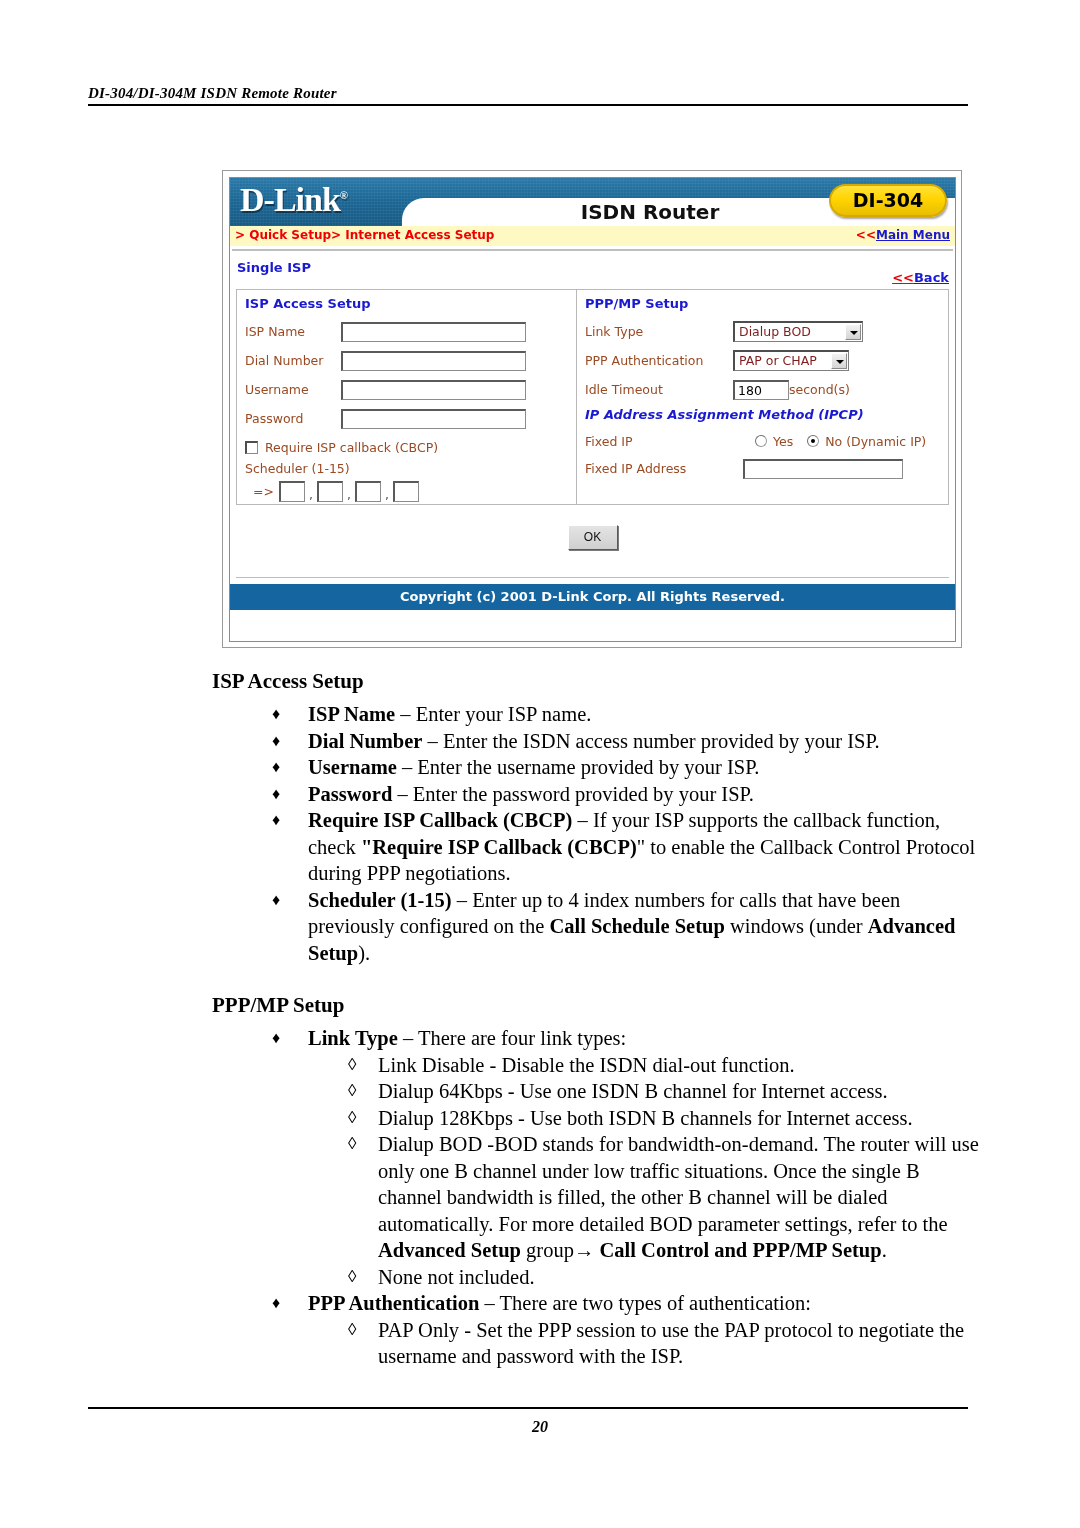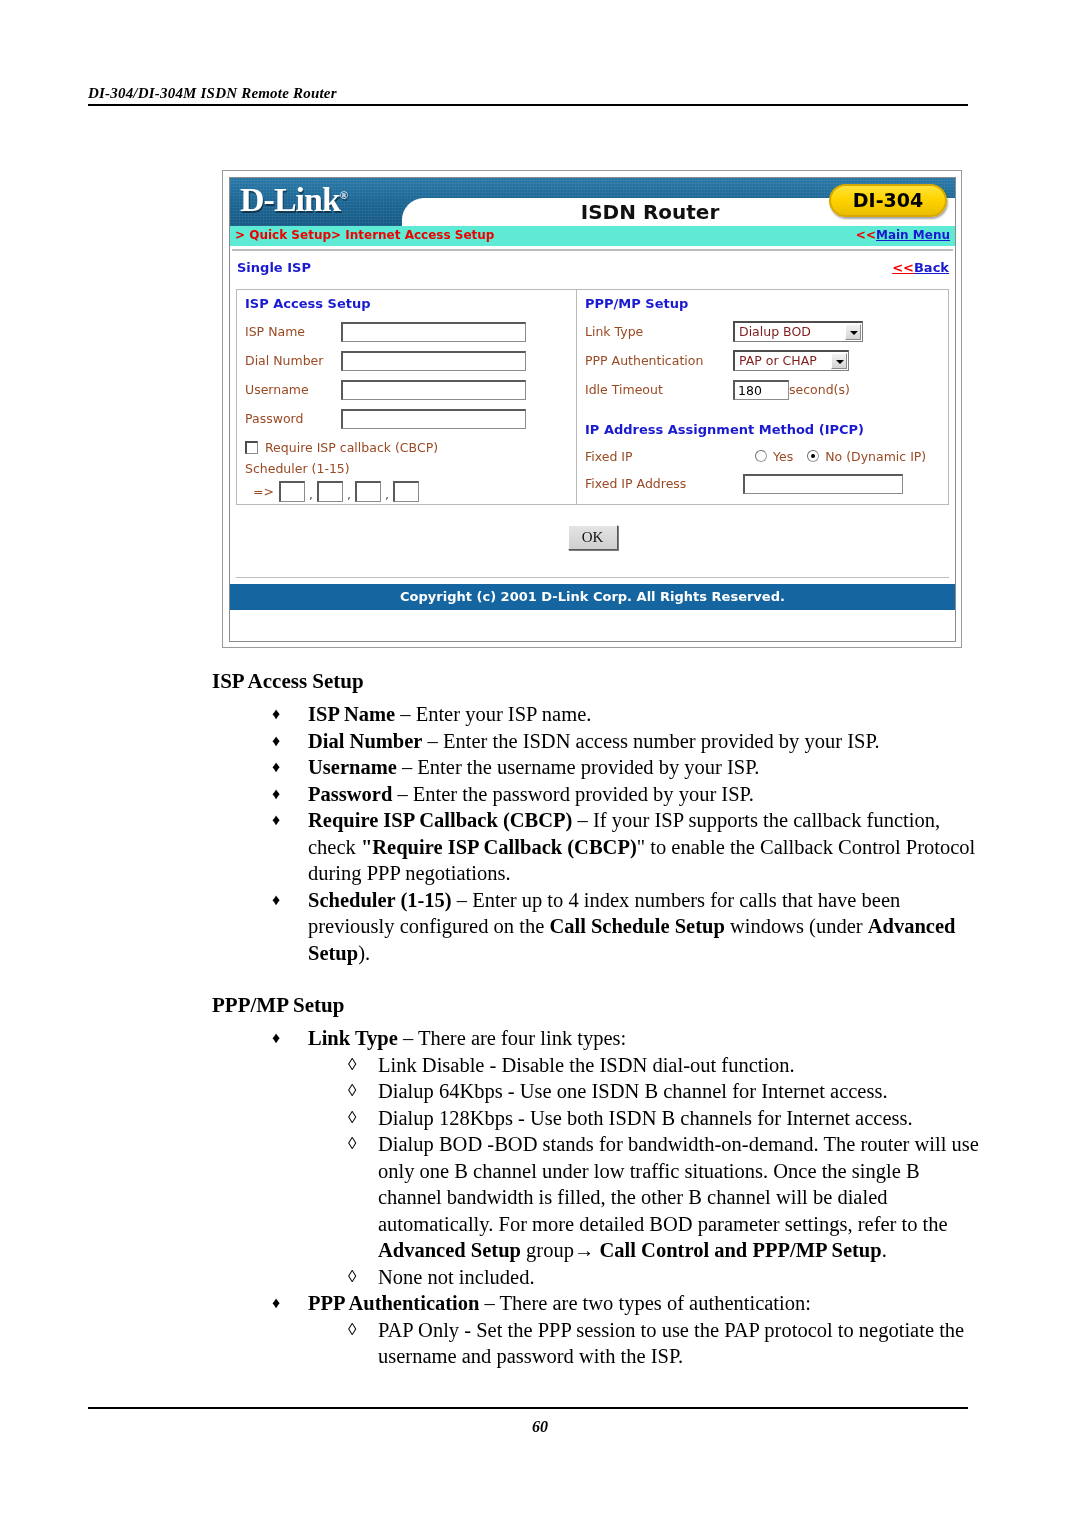--- a/index.html
+++ b/index.html
@@ -135,21 +135,21 @@
     line-height: 29px;
     text-align: center;
     box-shadow: 1px 2px 2px rgba(0,0,0,0.35);
     z-index: 6;
   }
 
   
   .crumbbar {
     position: relative;
     height: 21px;
-    background: #5eead4;
+    background: #fef9c3;
     border-bottom: 1px solid #ffffff;
   }
   .crumb-left {
     position: absolute;
     left: 5px; top: 2px;
     font-family: "DejaVu Sans", sans-serif;
     font-weight: 700;
     font-size: 12px;
     color: #ee0000;
     white-space: nowrap;
@@ -181,21 +181,21 @@
   .subhead-left {
     position: absolute;
     left: 7px; top: 9px;
     font-family: "DejaVu Sans", sans-serif;
     font-weight: 700;
     font-size: 13px;
     color: #1a1ad0;
   }
   .subhead-right {
     position: absolute;
-    right: 6px; top: 9px;
+    right: 6px; top: 19px;
     font-family: "DejaVu Sans", sans-serif;
     font-weight: 700;
     font-size: 13px;
     color: #ee0000;
     text-decoration: underline;
   }
   .subhead-right .lnk {
     color: #1a1ad0;
     text-decoration: underline;
   }
@@ -395,22 +395,22 @@
     position: absolute;
     left: 50%;
     transform: translateX(-50%);
     top: 20px;
     width: 50px; height: 25px;
     background: linear-gradient(180deg,#e4e4e4 0%,#cfcfcf 100%);
     border: 1px solid #5a5a5a;
     border-top-color: #ffffff;
     border-left-color: #ffffff;
     box-shadow: 1px 1px 0 #7a7a7a;
-    font-family: Liberation Serif, serif;
-    font-size: 15px;
+    font-family: Liberation Sans, sans-serif;
+    font-size: 12px;
     color: #111;
     line-height: 23px;
     text-align: center;
     cursor: pointer;
   }
   .footrule2 {
     height: 1px;
     background: #bdbdbd;
     margin: 0 6px;
   }
@@ -573,21 +573,21 @@
               <span class="arrowbtn"></span>
             </div>
           </div>
 
           <div class="frow">
             <div class="flabel">Idle Timeout</div>
             <div class="tbox w-idle">180</div>
             <div class="units">second(s)</div>
           </div>
 
-          <div class="grp-title" style="margin-top:18px;">IP Address Assignment Method (IPCP)</div>
+          <div class="grp-title" style="margin-top:3px;font-style:italic;">IP Address Assignment Method (IPCP)</div>
 
           <div class="radiorow">
             <div class="flabel">Fixed IP</div>
             <div class="radiogrp">
               <span class="radio"></span>
               <span class="radiolbl">Yes</span>
               <span class="radio on"></span>
               <span class="radiolbl">No (Dynamic IP)</span>
             </div>
           </div>
@@ -681,15 +681,15 @@
     <ul class="lvl2">
       <li>
         <span class="dbullet">◊</span>
         <span>PAP Only - Set the PPP session to use the PAP protocol to negotiate the username and password with the ISP.</span>
       </li>
     </ul>
 
   </div>
 
   <div class="foot-rule"></div>
-  <div class="page-number">60</div>
+  <div class="page-number">20</div>
 
 </div>
 
 </body></html>

